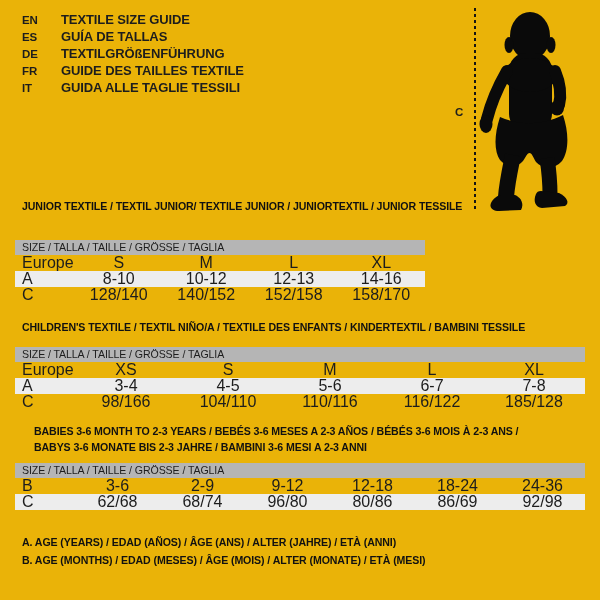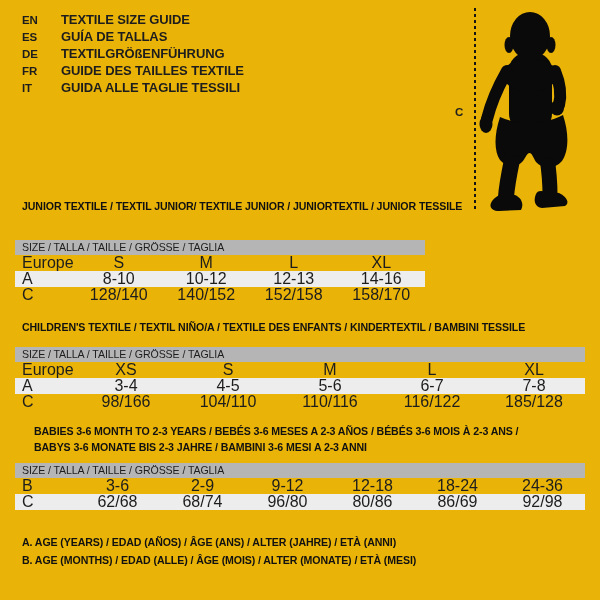--- a/index.html
+++ b/index.html
@@ -178,16 +178,16 @@
           <span class="tcell">96/80</span>
           <span class="tcell">80/86</span>
           <span class="tcell">86/69</span>
           <span class="tcell">92/98</span>
         </div>
       </div>
   </div>
 
   <div class="footnotes">
     <div class="footnote">A. AGE (YEARS) / EDAD (AÑOS) / ÂGE (ANS) / ALTER (JAHRE) / ETÀ (ANNI)</div>
-    <div class="footnote">B. AGE (MONTHS) / EDAD (ALLE) / ÂGE (MOIS) / ALTER (MONATE) / ETÀ (MESI)</div>
+    <div class="footnote">B. AGE (MONTHS) / EDAD (MESES) / ÂGE (MOIS) / ALTER (MONATE) / ETÀ (MESI)</div>
   </div>
 
 </div>
 
 </body></html>

